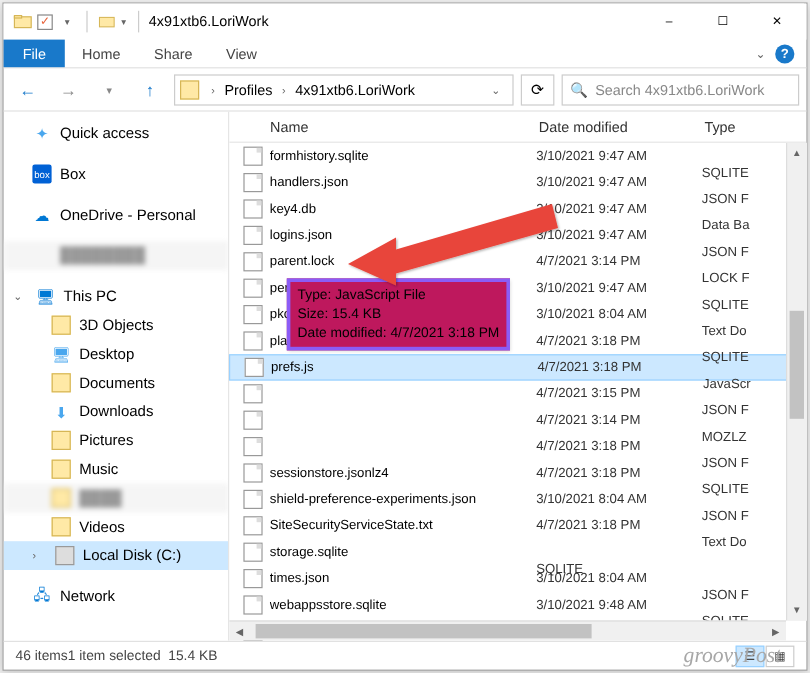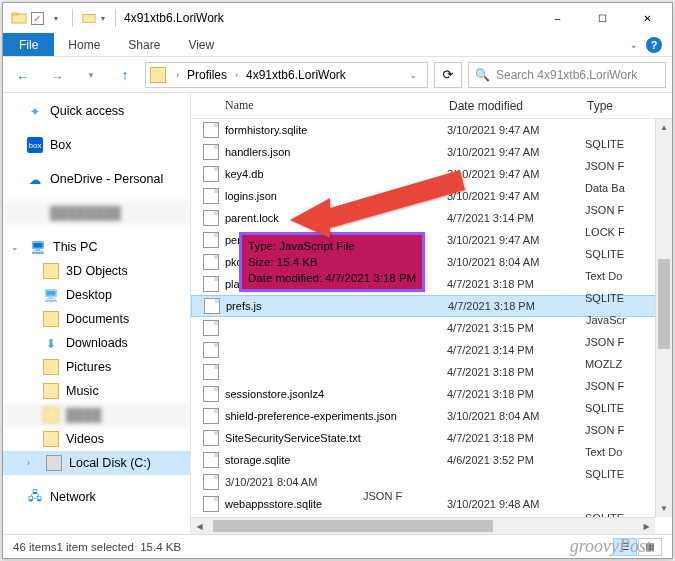--- a/index.html
+++ b/index.html
@@ -46,21 +46,21 @@
     .nav-icon.cloud { color: #0078d4; }
     .nav-icon.pc { color: #0078d4; }
     .nav-icon.fld { background: #ffe9a6; border: 1px solid #d6b656; }
     .nav-icon.disk { background: #ddd; border: 1px solid #999; }
     .nav-icon.net { color: #0078d4; }
     .nav-chev { width: 12px; color: #666; font-size: 9px; margin-left: -16px; }
     
     .filepane { flex: 1; display: flex; flex-direction: column; overflow: hidden; position: relative; border-left: 1px solid #e5e5e5; }
     .columns { height: 26px; display: flex; align-items: center; border-bottom: 1px solid #e5e5e5; font-size: 12px; color: #333; }
     .col { padding: 0 8px; border-right: 1px solid transparent; }
-    .col.name { width: 250px; padding-left: 34px; font-family: Liberation Serif, serif; }
+    .col.name { width: 250px; padding-left: 34px; }
     .col.date { width: 138px; }
     .col.type { flex: 1; }
     .filelist { flex: 1; overflow-y: auto; overflow-x: hidden; font-size: 11px; position: relative; }
     .row { height: 22px; display: flex; align-items: center; white-space: nowrap; }
     .row.selected { background: #cce8ff; border: 1px solid #99d1ff; align-items: center; }
     .row .icon { width: 16px; height: 16px; margin: 0 6px 0 12px; background: #fff; border: 1px solid #999; position: relative; }
     .row .icon::before { content: ""; position: absolute; top: 0; right: 0; width: 4px; height: 4px; background: #ddd; }
     .row .name { width: 222px; overflow: hidden; text-overflow: ellipsis; }
     .row .date { width: 138px; color: #333; }
     .row .type { flex: 1; color: #333; overflow: hidden; margin-top: 28px; }
@@ -311,25 +311,25 @@
           </div>
           <div class="row">
             <span class="icon"></span>
             <span class="name">SiteSecurityServiceState.txt</span>
             <span class="date">4/7/2021 3:18 PM</span>
             <span class="type">Text Do</span>
           </div>
           <div class="row">
             <span class="icon"></span>
             <span class="name">storage.sqlite</span>
-            <span class="date">4/6/2021 3:52 PM</span>
-            <span class="type">SQLITE</span>
-          </div>
-          <div class="row">
-            <span class="icon"></span>
+            <span class="type">SQLITE</span>
+          </div>
+          <div class="row">
+            <span class="icon"></span>
+            <span class="name">times.json</span>
             <span class="date">3/10/2021 8:04 AM</span>
             <span class="type">JSON F</span>
           </div>
           <div class="row">
             <span class="icon"></span>
             <span class="name">webappsstore.sqlite</span>
             <span class="date">3/10/2021 9:48 AM</span>
             <span class="type">SQLITE</span>
           </div>
           <div class="row">

